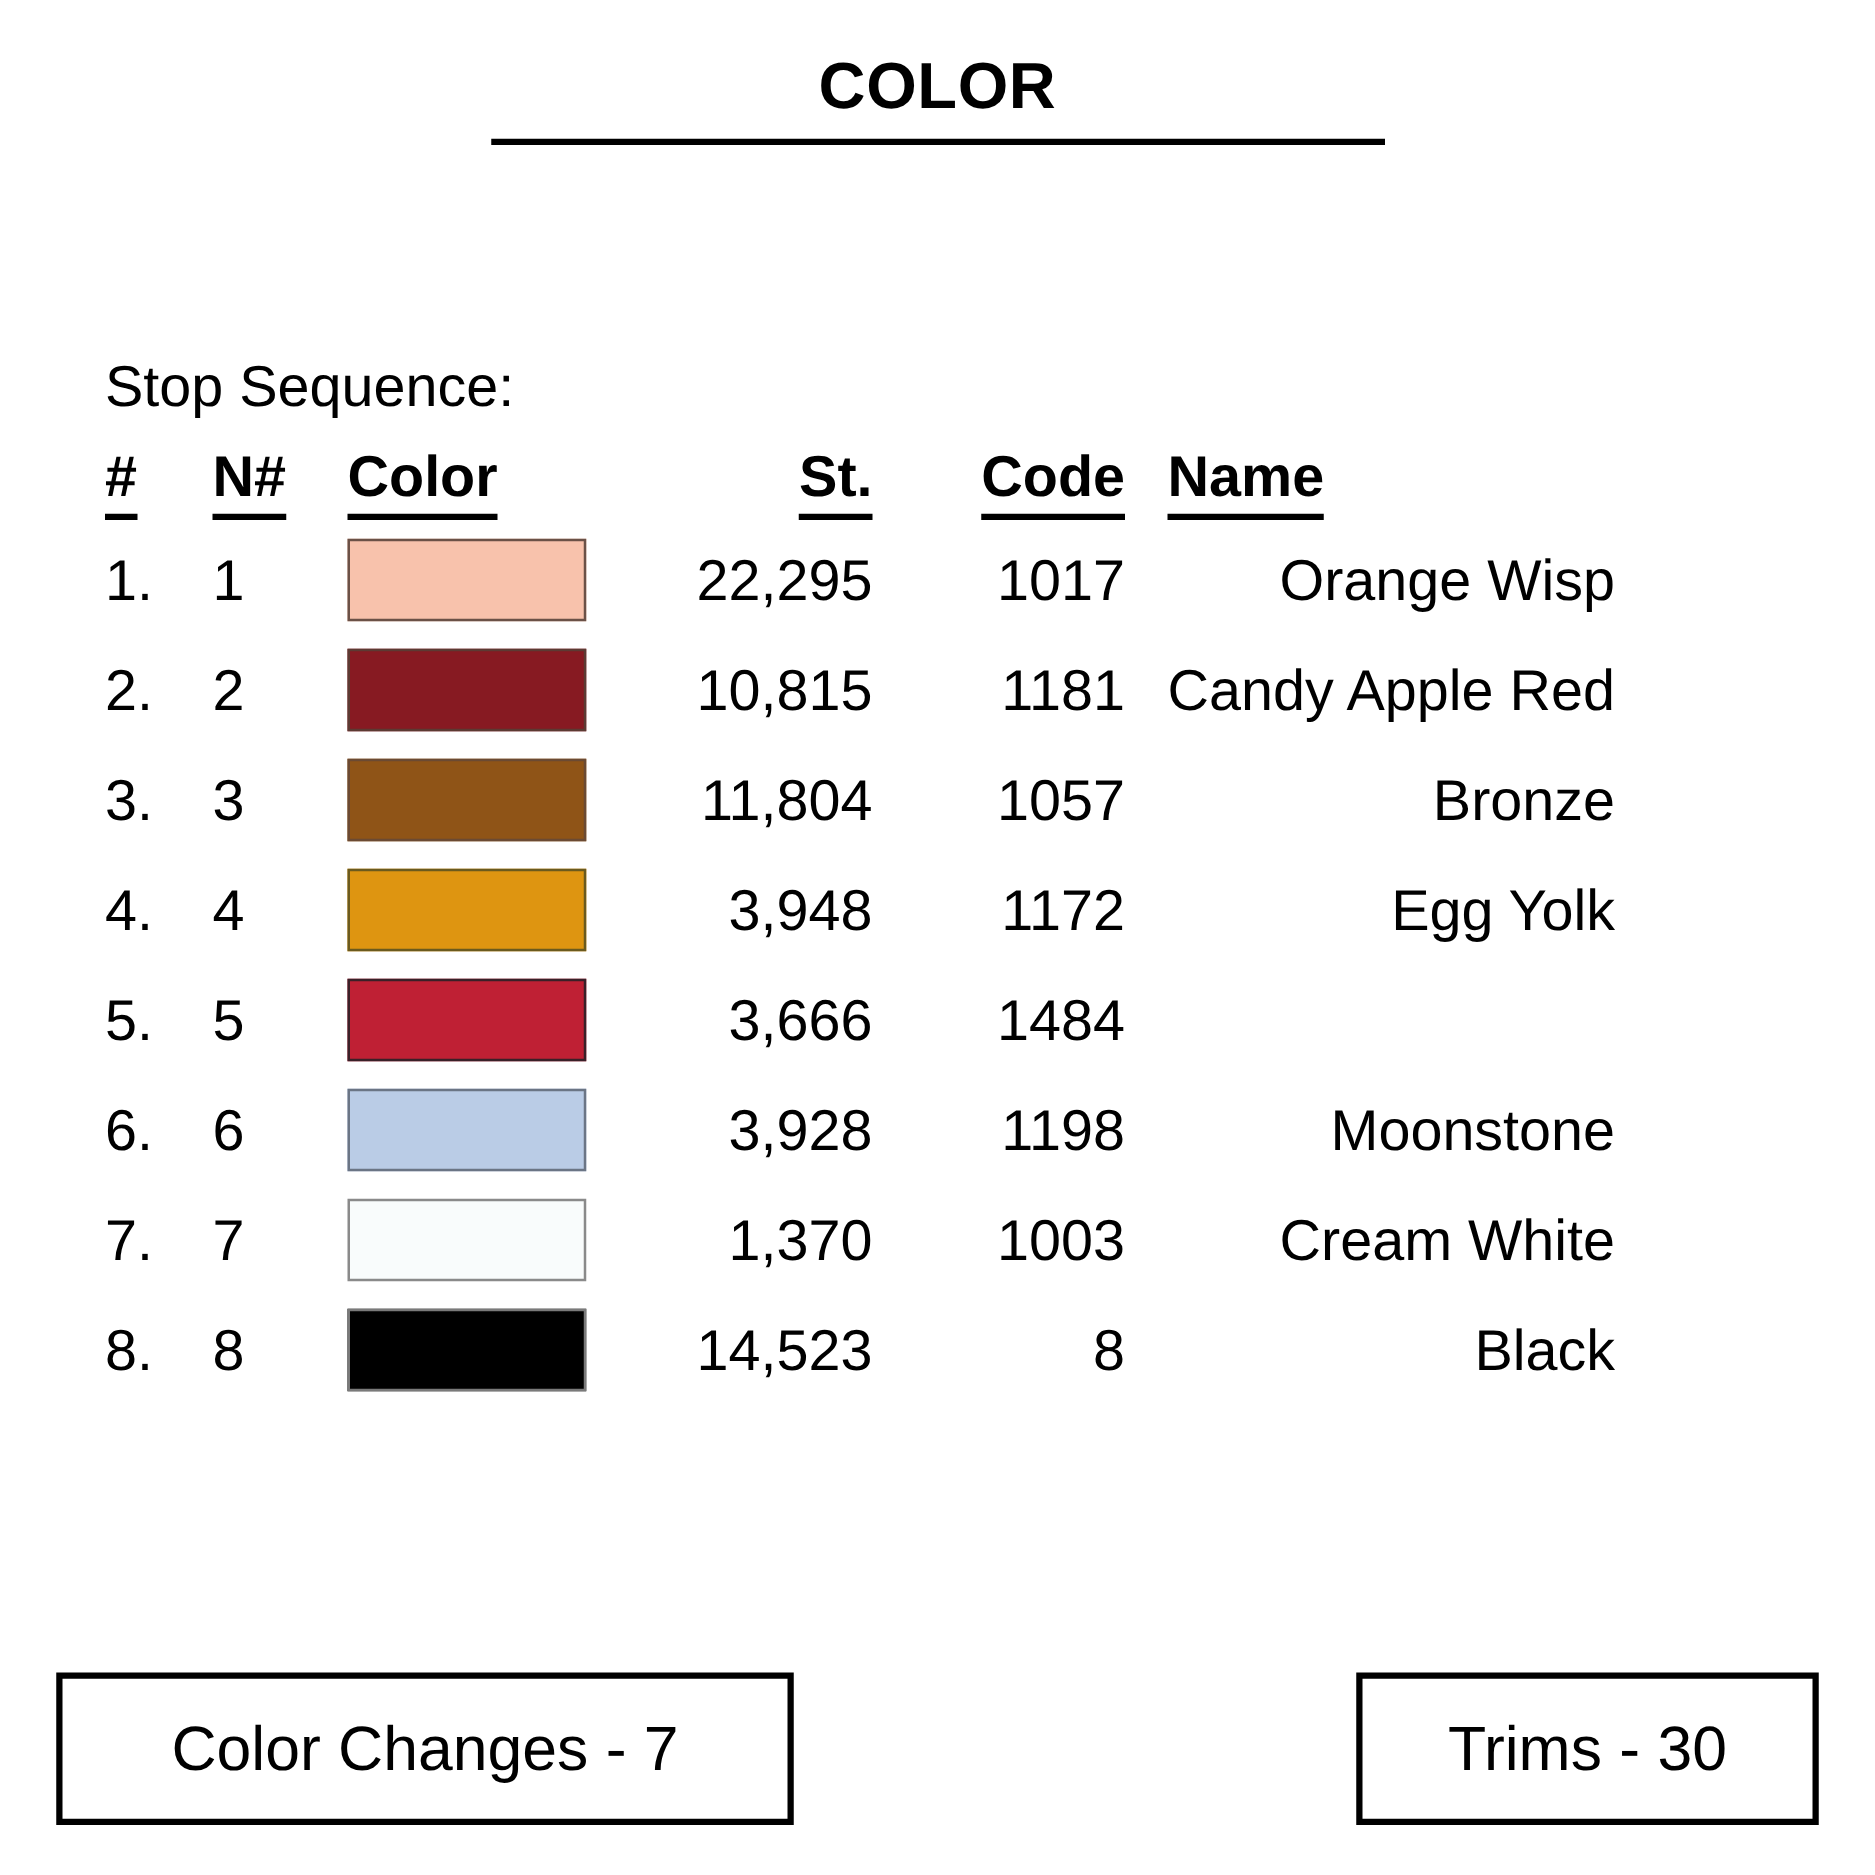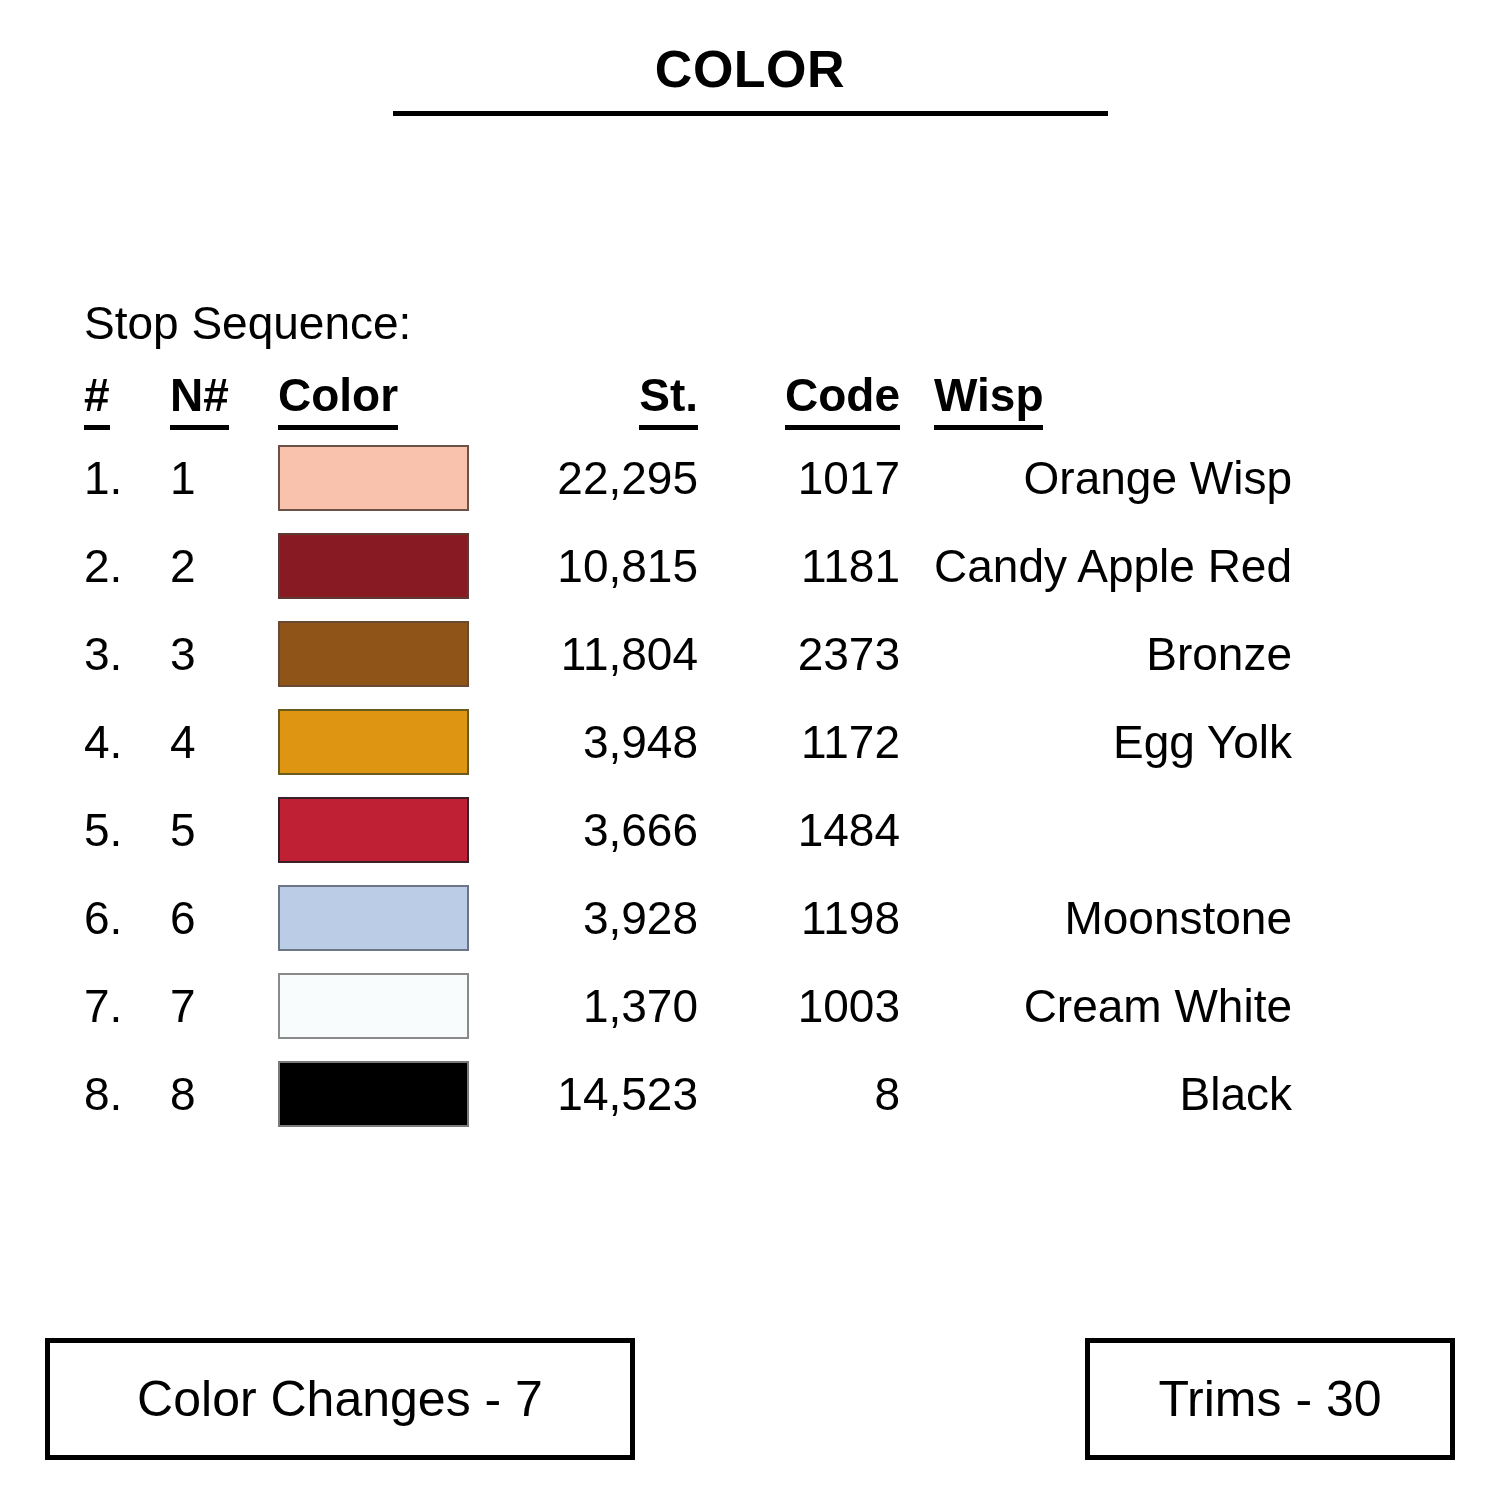--- a/index.html
+++ b/index.html
@@ -40,21 +40,20 @@
     background: #000;
     margin: 14px auto 0 auto;
   }
 
   
   .sequence-section {
     position: absolute;
     left: 84px;
     top: 286px;
     width: 1380px;
-    margin-top: 14px;
   }
   .section-label {
     font-size: 46px;
     line-height: 1;
     margin-bottom: 26px;
   }
 
   table.color-table {
     border-collapse: collapse;
     font-size: 46px;
@@ -137,21 +136,21 @@
   <div class="section-label">Stop Sequence:</div>
 
   <table class="color-table">
     <thead>
       <tr>
         <th class="col-idx"><span class="hdr">#</span></th>
         <th class="col-nidx"><span class="hdr">N#</span></th>
         <th class="col-swatch"><span class="hdr">Color</span></th>
         <th class="col-st"><span class="hdr">St.</span></th>
         <th class="col-code"><span class="hdr">Code</span></th>
-        <th class="col-name"><span class="hdr">Wisp</span></th>
+        <th class="col-name"><span class="hdr">Name</span></th>
       </tr>
     </thead>
     <tbody>
         <tr>
           <td class="col-idx">1.</td>
           <td class="col-nidx">1</td>
           <td class="col-swatch">
             <span class="swatch" style="background: rgb(248, 194, 172); border: 2px solid rgb(107, 81, 71);"></span>
           </td>
           <td class="col-st">22,295</td>
@@ -168,21 +167,21 @@
           <td class="col-code">1181</td>
           <td class="col-name">Candy Apple Red</td>
         </tr>
         <tr>
           <td class="col-idx">3.</td>
           <td class="col-nidx">3</td>
           <td class="col-swatch">
             <span class="swatch" style="background: rgb(143, 84, 23); border: 2px solid rgb(107, 74, 51);"></span>
           </td>
           <td class="col-st">11,804</td>
-          <td class="col-code">2373</td>
+          <td class="col-code">1057</td>
           <td class="col-name">Bronze</td>
         </tr>
         <tr>
           <td class="col-idx">4.</td>
           <td class="col-nidx">4</td>
           <td class="col-swatch">
             <span class="swatch" style="background: rgb(222, 149, 17); border: 2px solid rgb(107, 90, 30);"></span>
           </td>
           <td class="col-st">3,948</td>
           <td class="col-code">1172</td>

